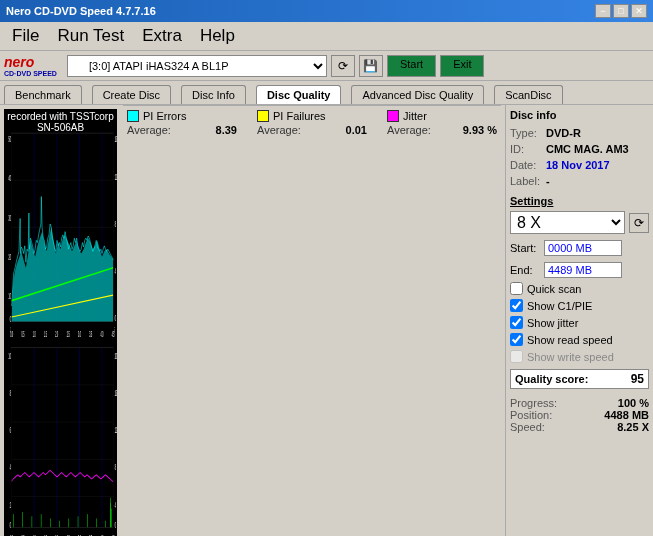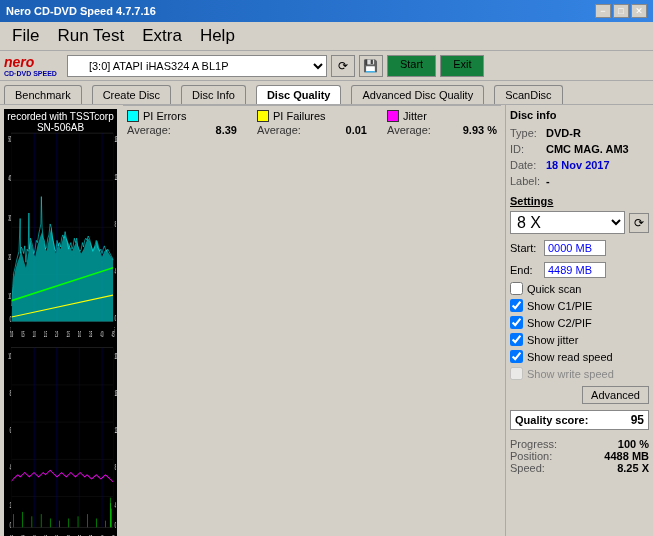--- a/index.html
+++ b/index.html
@@ -233,21 +233,21 @@
     }
 
     .mb-row {
       display: flex;
       align-items: center;
       gap: 4px;
       margin-top: 2px;
     }
     .mb-label { min-width: 30px; font-size: 11px; }
     .mb-input {
-      width: 62px;
+      width: 78px;
       border: 1px solid #888;
       background: white;
       padding: 1px 3px;
       font-size: 11px;
       color: blue;
     }
 
     .checkbox-row {
       display: flex;
       align-items: center;
@@ -541,39 +541,32 @@
 
     <div class="checkbox-row">
       <input type="checkbox" id="quick-scan" style="">
       <label for="quick-scan">Quick scan</label>
     </div>
     <div class="checkbox-row">
       <input type="checkbox" id="show-c1pie" checked="" style="">
       <label for="show-c1pie">Show C1/PIE</label>
     </div>
     <div class="checkbox-row">
-      <input type="checkbox" id="show-c2pif" checked="" style="">
-      <label for="show-c2pif">Show C2/PIF</label>
-    </div>
-    <div class="checkbox-row">
       <input type="checkbox" id="show-jitter" checked="" style="">
       <label for="show-jitter">Show jitter</label>
     </div>
     <div class="checkbox-row">
       <input type="checkbox" id="show-read-speed" checked="" style="">
       <label for="show-read-speed">Show read speed</label>
     </div>
     <div class="checkbox-row">
       <input type="checkbox" id="show-write-speed" disabled="" style="">
       <label for="show-write-speed" style="color:#888;">Show write speed</label>
     </div>
 
-    <div style="display:flex; justify-content:flex-end;">
-      <button class="advanced-btn">Advanced</button>
-    </div>
 
     <div class="quality-row">
       <span class="quality-label">Quality score:</span>
       <span class="quality-value">95</span>
     </div>
 
     <div class="progress-section">
       <div class="prog-row">
         <span class="prog-label">Progress:</span>
         <span class="prog-value">100 %</span>

